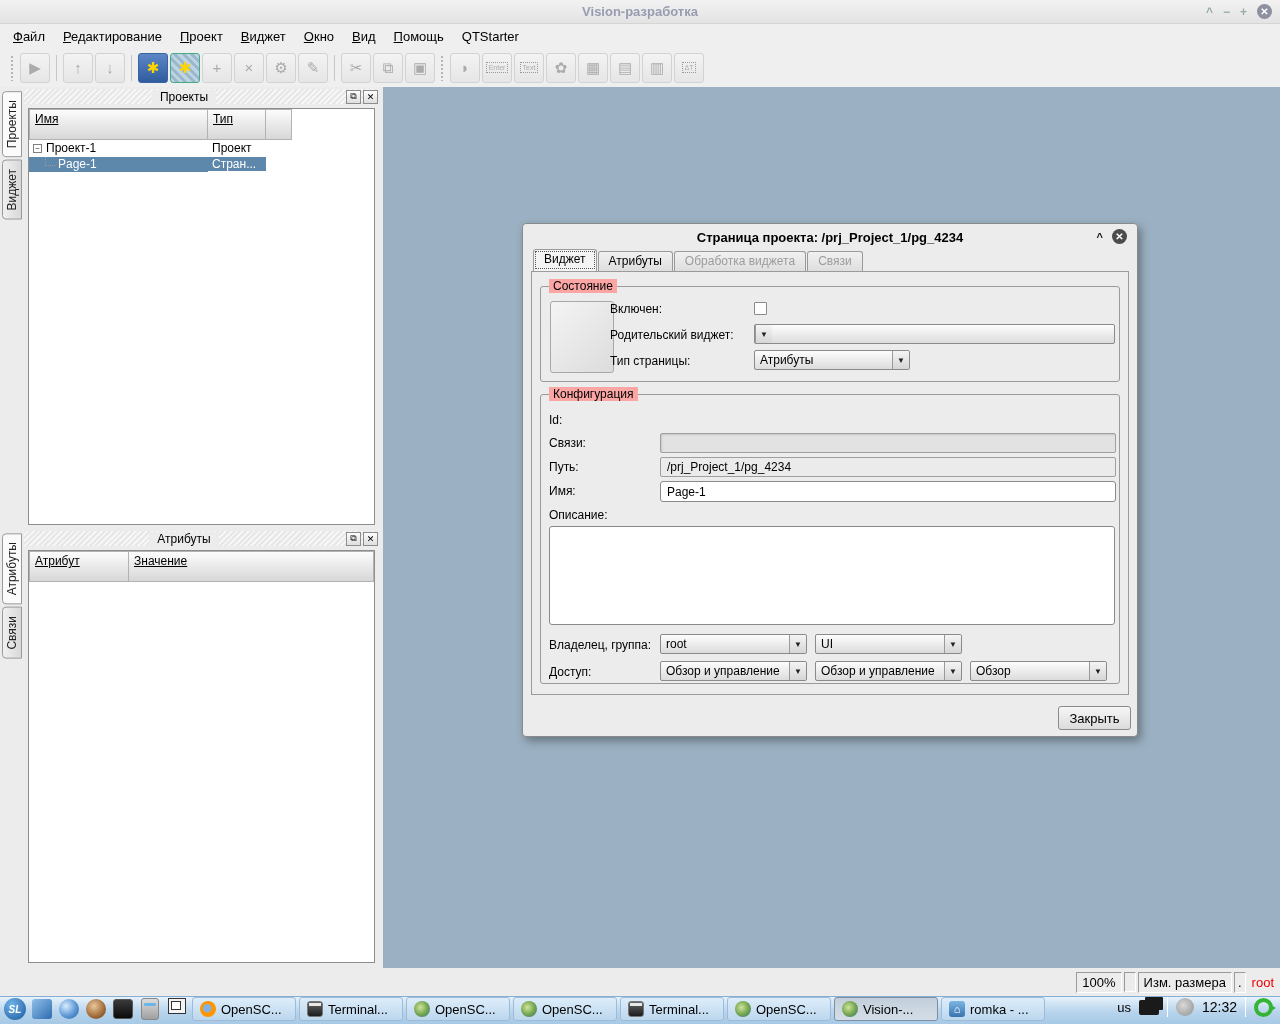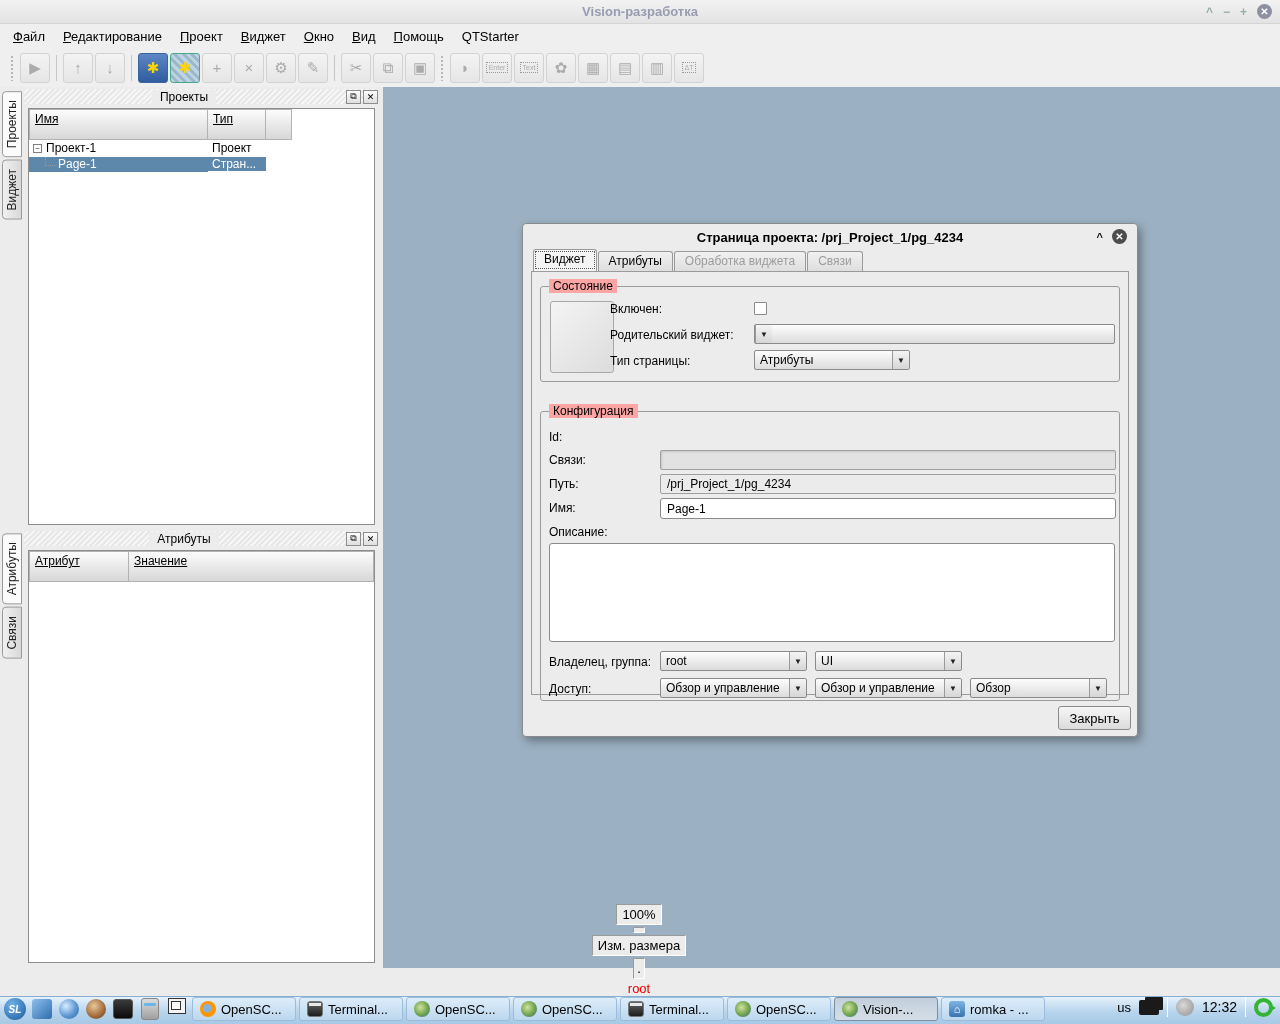--- a/index.html
+++ b/index.html
@@ -85,21 +85,21 @@
   .dlg-tabs { display:flex; align-items:flex-end; margin-left:10px; height:21px; }
   .tab { border:1px solid #9a9a9a; border-bottom:none; border-radius:3px 3px 0 0; padding:2px 10px 3px;
          font-size:12px; background:linear-gradient(#f1f1f1,#dedede); margin-right:1px; }
   .tab.active { background:#f4f4f4; outline:1px dotted #555; outline-offset:-3px; padding-bottom:5px; }
   .tab.disabled { color:#9c9c9c; }
   .dlg-frame { position:absolute; left:8px; top:47px; width:598px; height:424px;
                border:1px solid #9a9a9a; background:#ececec; }
   .grp { position:absolute; left:8px; width:580px; border:1px solid #9a9a9a; border-radius:3px; }
   .grp-legend { position:absolute; top:-8px; left:8px; background:#fca5a5; padding:0 4px; font-size:12px; }
   .g-state { top:14px; height:96px; }
-  .g-conf  { top:122px; height:290px;margin-top:17px; }
+  .g-conf  { top:122px; height:290px; }
   .bigbtn { position:absolute; left:9px; top:14px; width:64px; height:72px; border:1px solid #a8a8a8;
             border-radius:3px; background:linear-gradient(135deg,#f4f4f4,#dcdcdc); }
   .flabel { position:absolute; font-size:12px; height:14px; }
   .checkbox { position:absolute; width:13px; height:13px; border:1px solid #8a8a8a; background:#fdfdfd;
               border-radius:1px; }
   .combo { position:absolute; height:20px; display:flex; align-items:stretch; border:1px solid #8a8a8a;
            border-radius:2px; background:linear-gradient(#fdfdfd,#dcdcdc); font-size:12px; }
   .combo .val { flex:1; display:flex; align-items:center; padding:0 5px; overflow:hidden; white-space:nowrap; }
   .combo .arr { width:17px; border-left:1px solid #9a9a9a; display:flex; align-items:center;
                 justify-content:center; font-size:8px; color:#222;
@@ -112,21 +112,21 @@
   .descr { position:absolute; left:8px; top:131px; width:566px; height:99px; background:#fff;
            border:1px solid #8a8a8a; border-radius:3px; resize:none;
            font-family:"Liberation Sans",sans-serif; }
   .closebtn { position:absolute; left:535px; top:482px; width:73px; height:24px;
               border:1px solid #8a8a8a; border-radius:3px; background:linear-gradient(#f6f6f6,#dcdcdc);
               font-size:13px; display:flex; align-items:center; justify-content:center; }
 
   
   .statusbar { position:absolute; left:0; top:968px; width:1280px; height:28px; background:#ececec;
                display:flex; align-items:center; justify-content:flex-end; gap:2px; padding-right:2px;
-               font-size:13px;flex-direction:column; }
+               font-size:13px; }
   .scell { border:1px solid; border-color:#9a9a9a #fff #fff #9a9a9a; padding:2px 5px; background:#ececec;
            white-space:nowrap; }
   .scell.blank { width:12px; height:20px; }
   .scell.dot { padding:2px 3px; }
   .suser { color:#e00; padding:0 4px; }
 
   .taskbar { position:absolute; left:0; top:996px; width:1280px; height:28px;
              background:linear-gradient(#e6f2fb,#b7d4ec 55%,#a6c9e6); border-top:1px solid #86add2;
              display:flex; align-items:flex-start; padding:0 3px; gap:3px; }
   .launch { width:24px; height:24px; display:flex; align-items:center; justify-content:center; }

